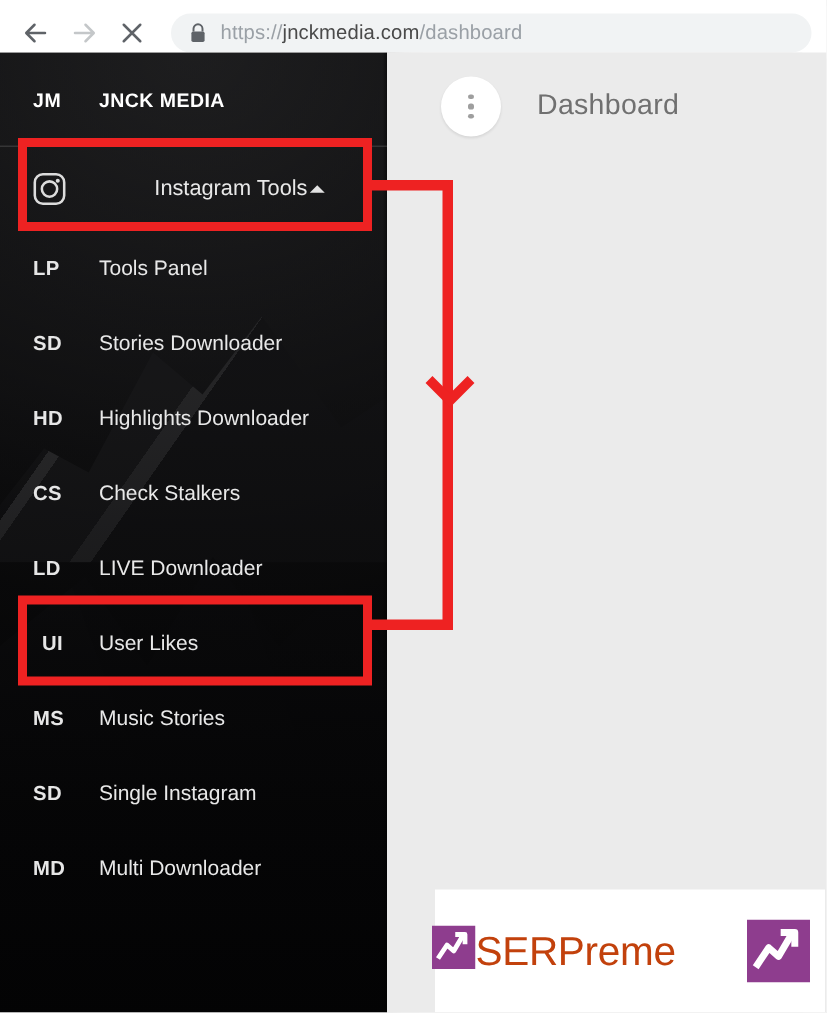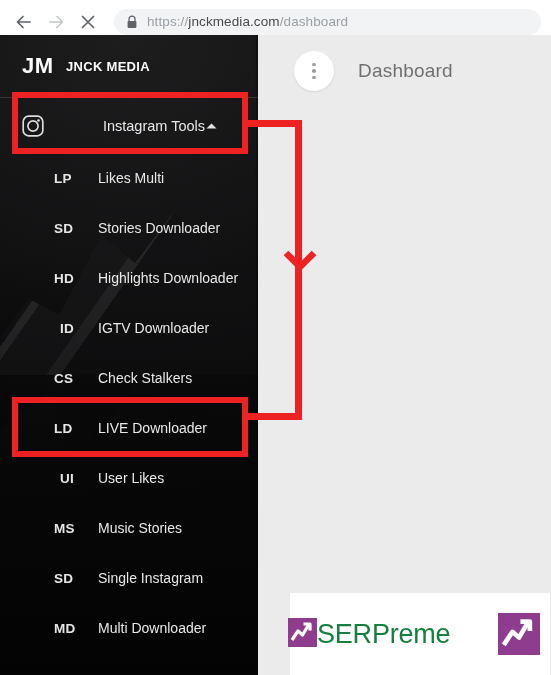--- a/index.html
+++ b/index.html
@@ -89,21 +89,21 @@
     pointer-events:none;
   }
   #sidebar-content { position:relative; z-index:3; }
 
   
   #brand {
     display:flex; align-items:center;
     height:62px; padding-left:22px;
   }
   #brand-initials {
-    color:#ffffff; font-size:22px; font-weight:700; letter-spacing:.4px;
+    color:#ffffff; font-size:13px; font-weight:700; letter-spacing:.4px;
     width:44px; flex:0 0 auto;
   }
   #brand-name {
     color:#ffffff; font-size:13px; font-weight:700; letter-spacing:.3px;
   }
 
   
   #section-instagram {
     position:relative;
     height:56px;
@@ -119,21 +119,21 @@
   #section-chevron { flex:0 0 auto; display:flex; align-items:center; margin-right:22px; }
 
   
   .nav-item {
     height:50px;
     display:flex; align-items:center;
     padding-left:22px;
   }
   .nav-abbr {
     color:#e6e6e6; font-size:13.5px; font-weight:600; letter-spacing:.3px;
-    width:44px; flex:0 0 auto; text-align:left;margin-left:32px;
+    width:44px; flex:0 0 auto; text-align:left;
   }
   .nav-abbr.narrow { padding-left:6px; }
   .nav-label { color:#e8e8e8; font-size:14px; }
 
   
   #main {
     position:absolute; left:258px; top:0; right:16px; height:640px;
     background:#ebebeb;
   }
   #main-header {
@@ -158,21 +158,21 @@
   
   #serpreme-card {
     position:absolute; left:32px; top:558px;
     width:260px; height:82px;
     background:#ffffff;
     display:flex; align-items:center;
     padding-left:0px;
   }
   #serpreme-brand { display:flex; align-items:center; margin-left:-2px; }
   #serpreme-wordmark {
-    color:#15803d; font-size:27px; letter-spacing:-.2px;
+    color:#c2410c; font-size:27px; letter-spacing:-.2px;
   }
   #serpreme-icon-right { position:absolute; left:208px; top:20px; }
 
   
   #annotations { position:absolute; inset:0; z-index:30; pointer-events:none; }
   .anno-box {
     position:absolute; border:6px solid #ee2222;
   }
   #anno-box-instagram { left:12px; top:57px; width:236px; height:62px; }
   #anno-box-stalkers  { left:12px; top:362px; width:236px; height:60px; }
@@ -243,33 +243,29 @@
         <span id="section-instagram-label">Instagram Tools</span>
         <span id="section-chevron">
           <svg width="13" height="8" viewBox="0 0 13 8">
               <path d="M1.5 6.5L6.5 1.5L11.5 6.5Z" fill="#e2e2e2"></path>
             </svg>
         </span>
       </div>
 
       <div class="nav-item">
         <span class="nav-abbr">LP</span>
-        <span class="nav-label">Likes Multi</span>
+        <span class="nav-label">Tools Panel</span>
       </div>
       <div class="nav-item">
         <span class="nav-abbr">SD</span>
         <span class="nav-label">Stories Downloader</span>
       </div>
       <div class="nav-item">
         <span class="nav-abbr">HD</span>
         <span class="nav-label">Highlights Downloader</span>
-      </div>
-      <div class="nav-item">
-        <span class="nav-abbr narrow">ID</span>
-        <span class="nav-label">IGTV Downloader</span>
       </div>
       <div class="nav-item">
         <span class="nav-abbr">CS</span>
         <span class="nav-label">Check Stalkers</span>
       </div>
       <div class="nav-item">
         <span class="nav-abbr">LD</span>
         <span class="nav-label">LIVE Downloader</span>
       </div>
       <div class="nav-item">

